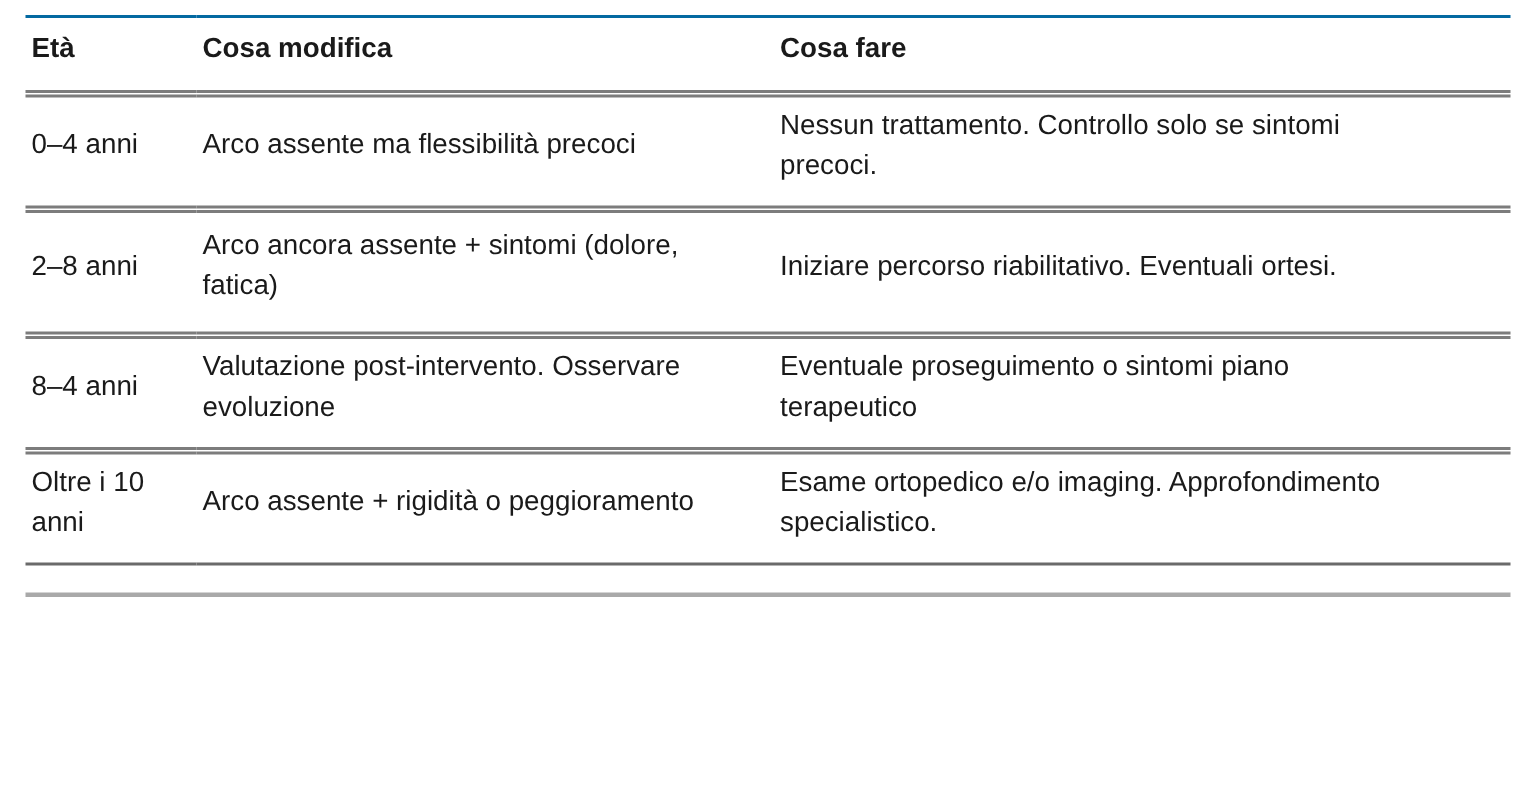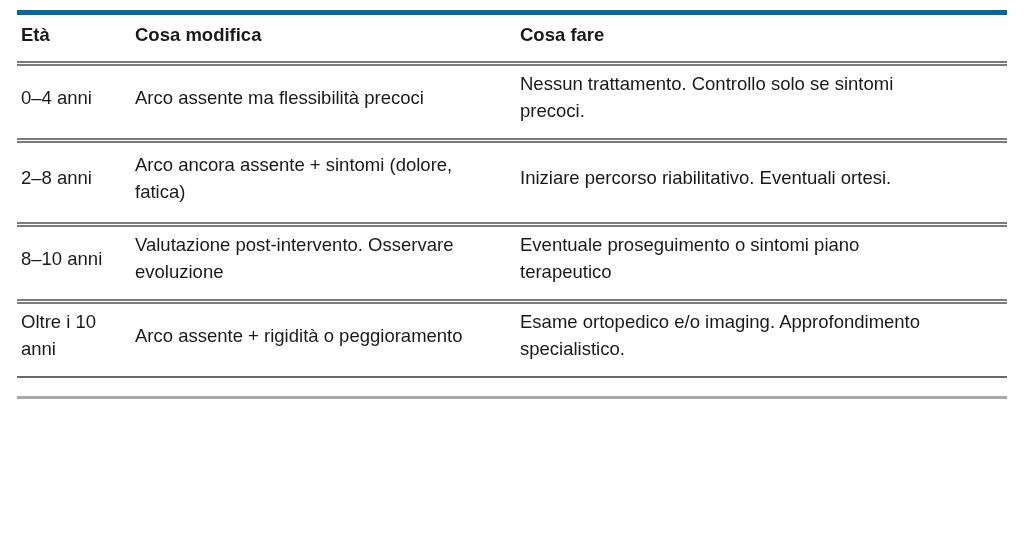--- a/index.html
+++ b/index.html
@@ -34,21 +34,21 @@
     vertical-align: middle;
     white-space: pre-line;
     padding: 4px 4px 14px 4px;
     overflow: hidden;
   }
   thead th {
     font-weight: bold;
     padding: 2px 4px 10px 4px;
   }
   thead tr {
-    border-top: 5px solid #0369a1;
+    border-top: 2px solid #0369a1;
     height: 51px;
     margin-top: 48px;
   }
   tbody tr {
     border-top: 5px double #7c7c7c;
   }
   tbody tr.row-1 { height: 76px; }
   tbody tr.row-2 { height: 76px; }
   tbody tr.row-3 { height: 84px; }
   tbody tr.row-4 { height: 77px; }
@@ -85,21 +85,21 @@
         <td>Nessun trattamento. Controllo solo se sintomi
 precoci.</td>
       </tr>
       <tr class="row-3">
         <td>2–8 anni</td>
         <td>Arco ancora assente + sintomi (dolore,
 fatica)</td>
         <td>Iniziare percorso riabilitativo. Eventuali ortesi.</td>
       </tr>
       <tr class="row-4">
-        <td>8–10 anni</td>
+        <td>8–4 anni</td>
         <td>Valutazione post-intervento. Osservare
 evoluzione</td>
         <td>Eventuale proseguimento o sintomi piano
 terapeutico</td>
       </tr>
       <tr class="row-5">
         <td>Oltre i 10
 anni</td>
         <td>Arco assente + rigidità o peggioramento</td>
         <td>Esame ortopedico e/o imaging. Approfondimento

